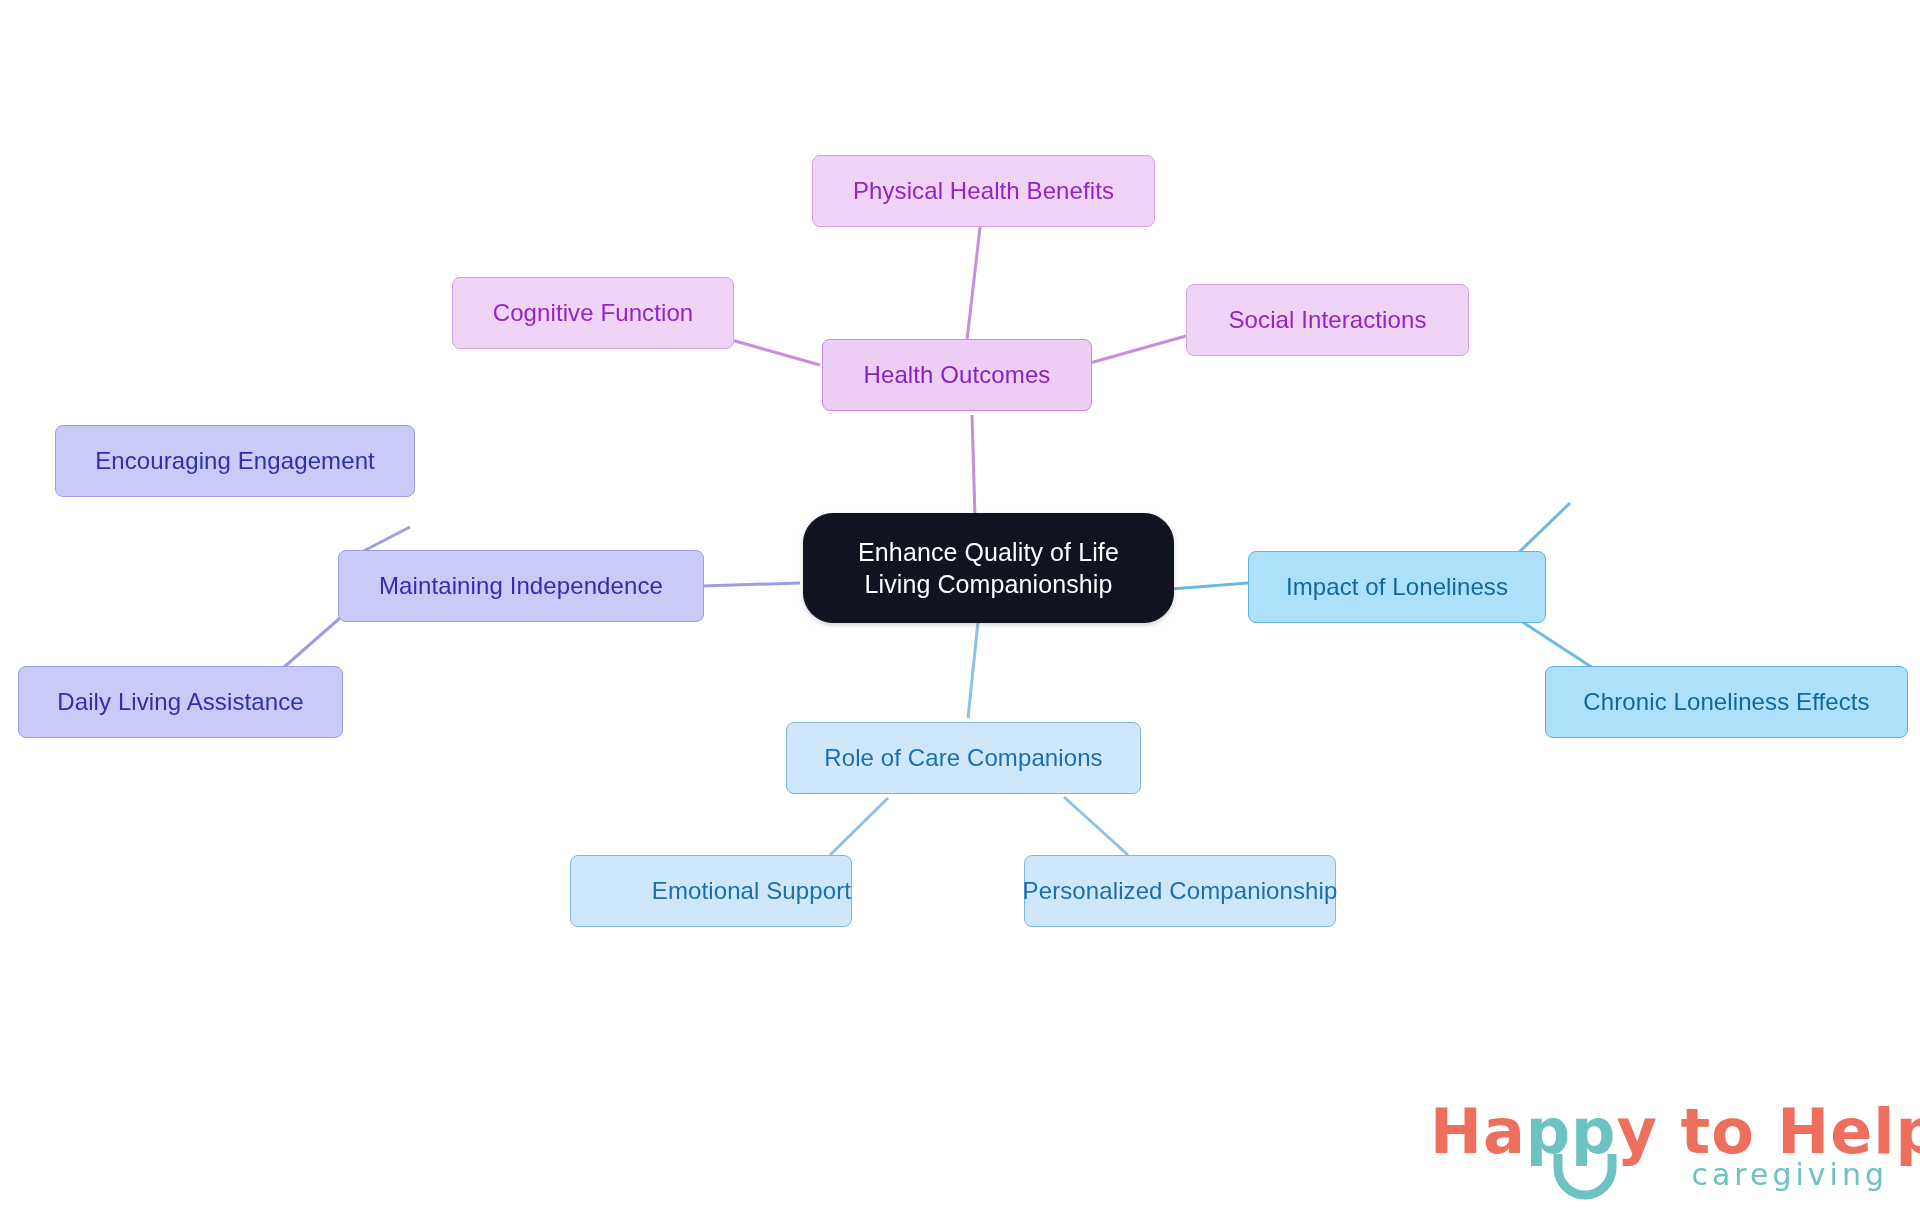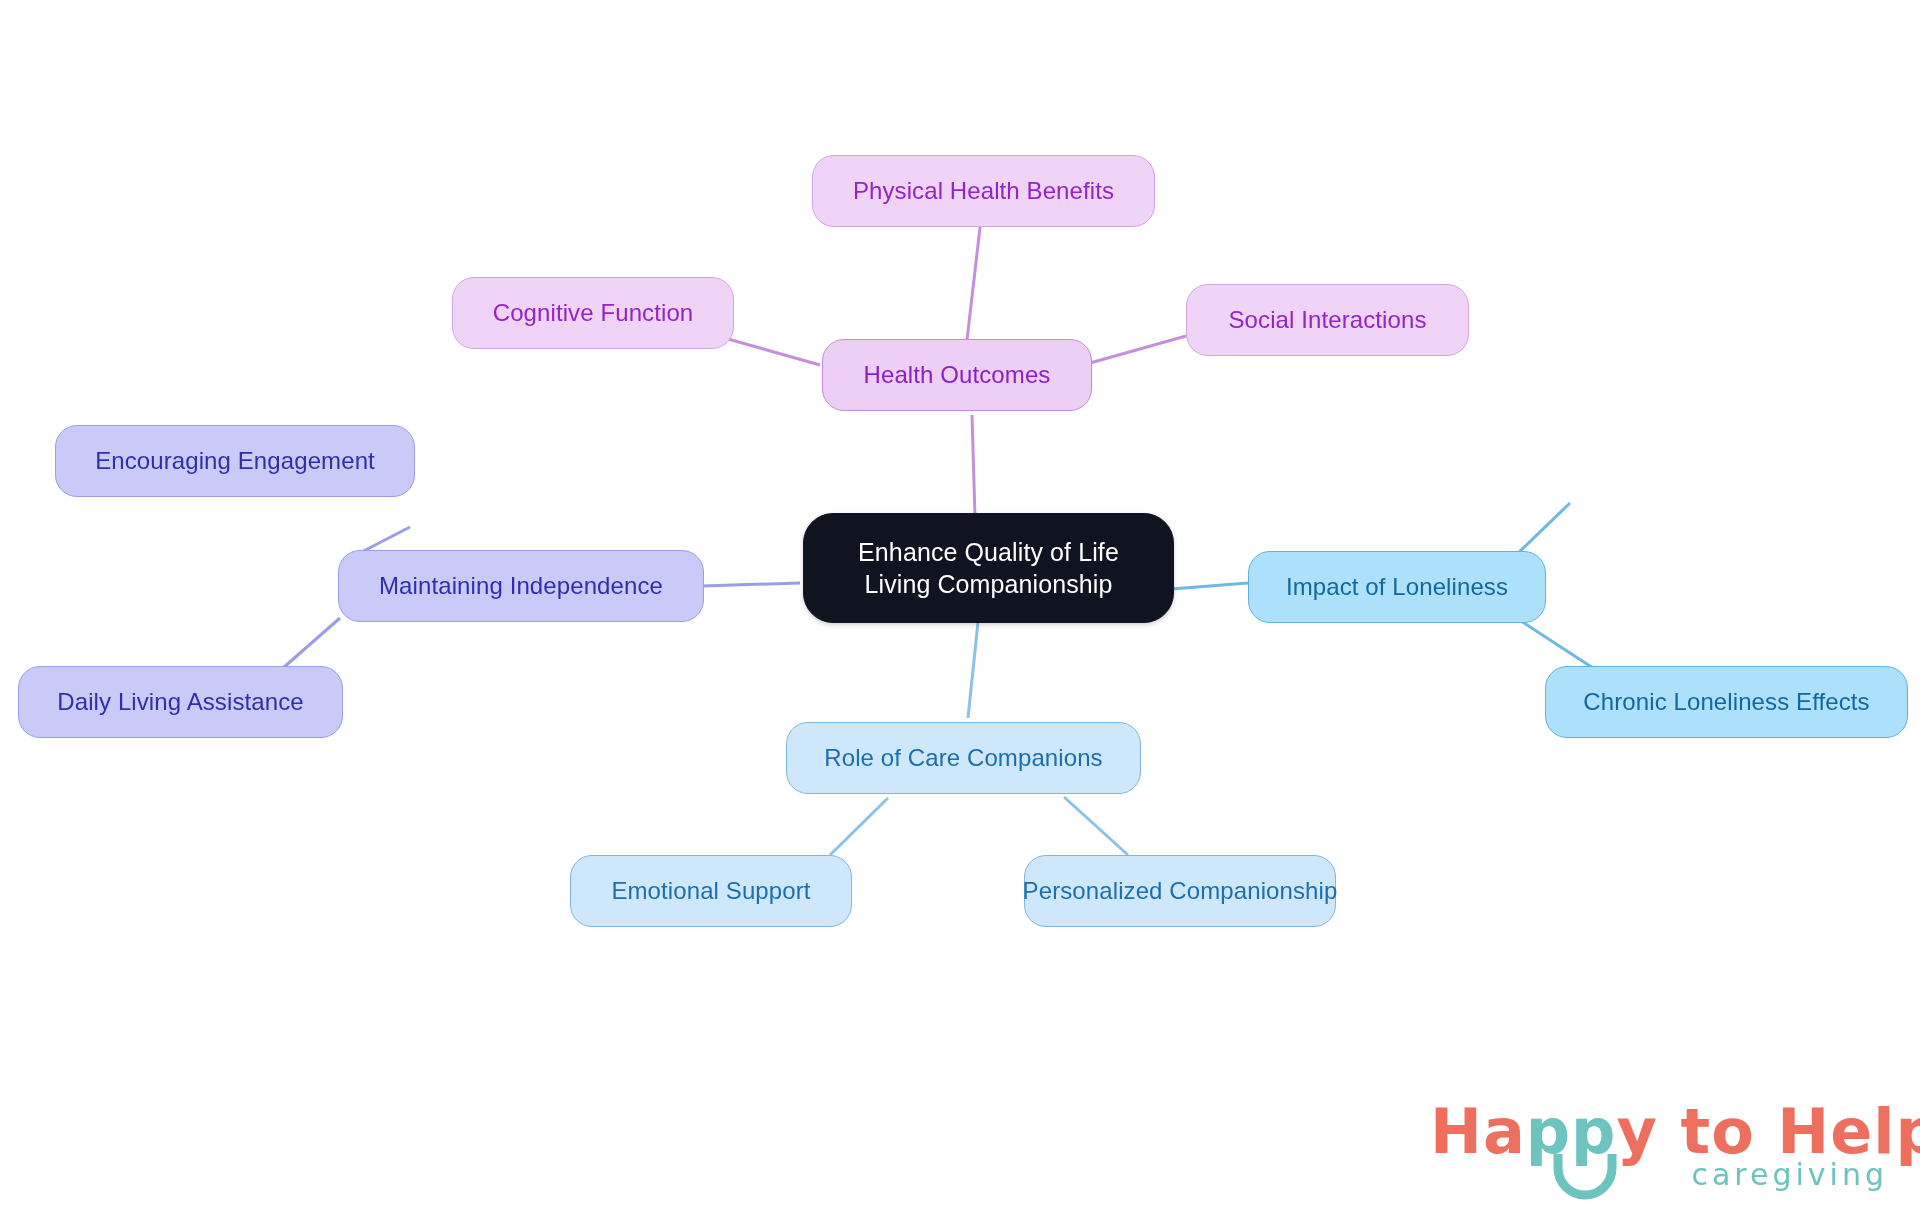--- a/index.html
+++ b/index.html
@@ -27,21 +27,21 @@
     height: 1215px;
     pointer-events: none;
   }
   .node {
     position: absolute;
     box-sizing: border-box;
     display: flex;
     align-items: center;
     justify-content: center;
     text-align: center;
-    border-radius: 22px;
+    border-radius: 8px;
     border-width: 1.6px;
     border-style: solid;
     line-height: 1.3;
     white-space: nowrap;
     letter-spacing: 0.1px;
   }
   .node.root {
     background: #0f1420;
     border-color: #0f1420;
     color: #ffffff;
@@ -197,21 +197,21 @@
 
 
   <div class="node sky" style="left:1545px; top:666px; width:363px; height:72px;">
     <span>Chronic Loneliness Effects</span>
   </div>
 
   <div class="node sky-pale" style="left:786px; top:722px; width:355px; height:72px;">
     <span>Role of Care Companions</span>
   </div>
 
-  <div class="node sky-pale" style="left:570px; top:855px; width:282px; height:72px;">
+  <div class="node sky-pale" style="left:570px; top:855px; width:282px; height:72px;justify-content:flex-end;">
     <span>Emotional Support</span>
   </div>
 
   <div class="node sky-pale" style="left:1024px; top:855px; width:312px; height:72px;">
     <span>Personalized Companionship</span>
   </div>
 
   <div id="logo">
     <div class="logo-main">
       <span class="lg-coral">Ha</span><span class="lg-teal">pp</span><span class="lg-coral">y</span><span class="lg-coral">&nbsp;</span><span class="lg-coral">to Help</span>

